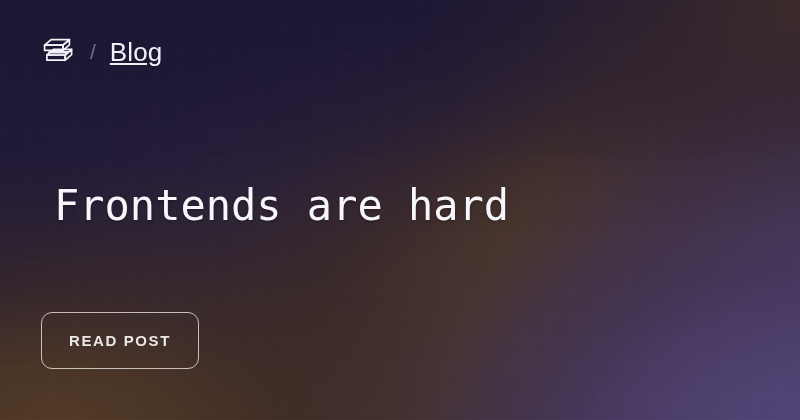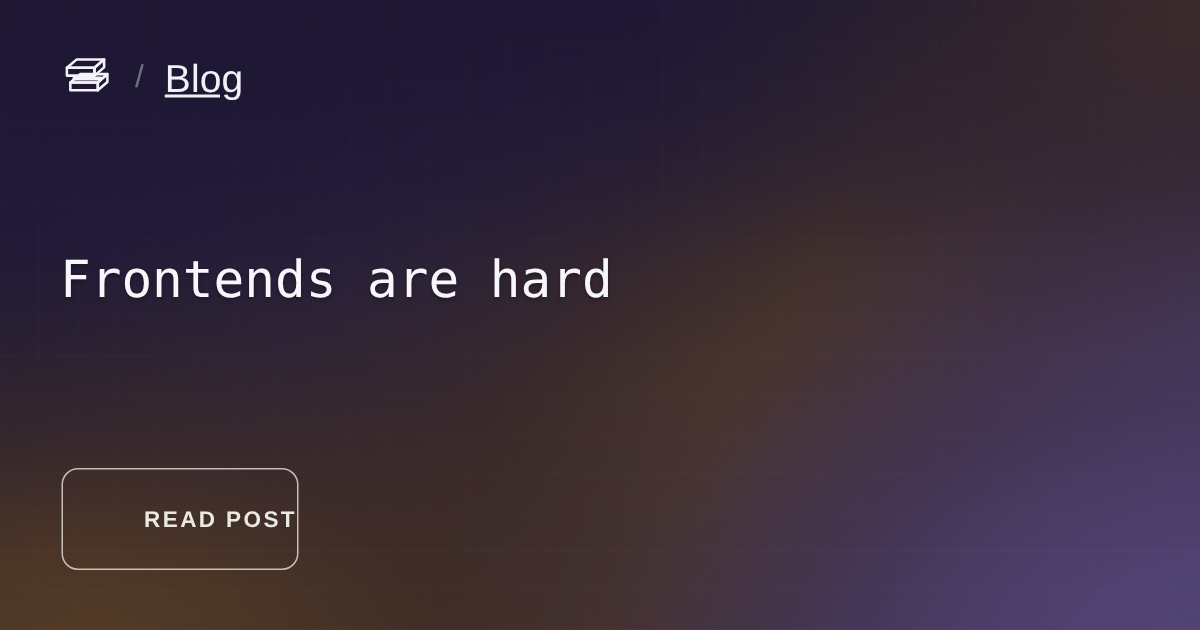--- a/index.html
+++ b/index.html
@@ -129,42 +129,42 @@
     letter-spacing: 0.1px;
     font-family: "Liberation Sans", sans-serif;
     text-decoration: underline;
   }
 
   
   .post-title {
     position: absolute;
     left: 40px;
     top: 168px;
-    margin: 0;
+    margin: 14px;
     color: #f7f6fb;
     font-family: "DejaVu Sans Mono", "Liberation Mono", monospace;
-    font-size: 34px;
+    font-size: 42px;
     font-weight: 400;
     line-height: 1.12;
     letter-spacing: 0px;
     max-width: 700px;
     text-shadow: 0 1px 3px rgba(0,0,0,0.30);
   }
 
   
   .cta-button {
     position: absolute;
     left: 41px;
     top: 312px;
     width: 158px;
-    height: 68px;
+    height: 57px;
     box-sizing: border-box;
     display: flex;
     align-items: center;
-    justify-content: flex-end;
+    justify-content: center;
     border: 1.5px solid rgba(233,228,224,0.80);
     border-radius: 11px;
     background: transparent;
     cursor: pointer;
     padding: 0;
   }
   .cta-label {
     color: #ece8e4;
     font-family: "Liberation Sans", sans-serif;
     font-size: 15px;

